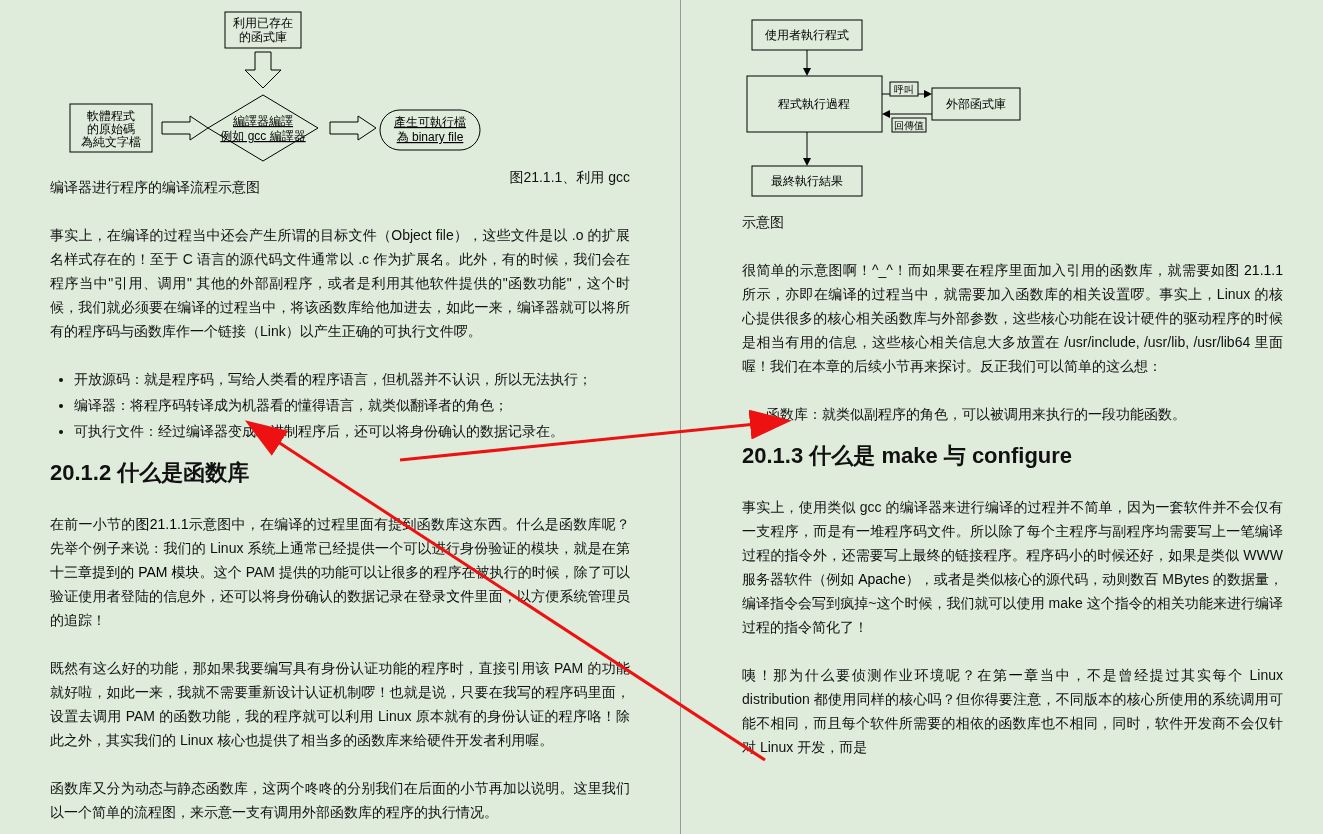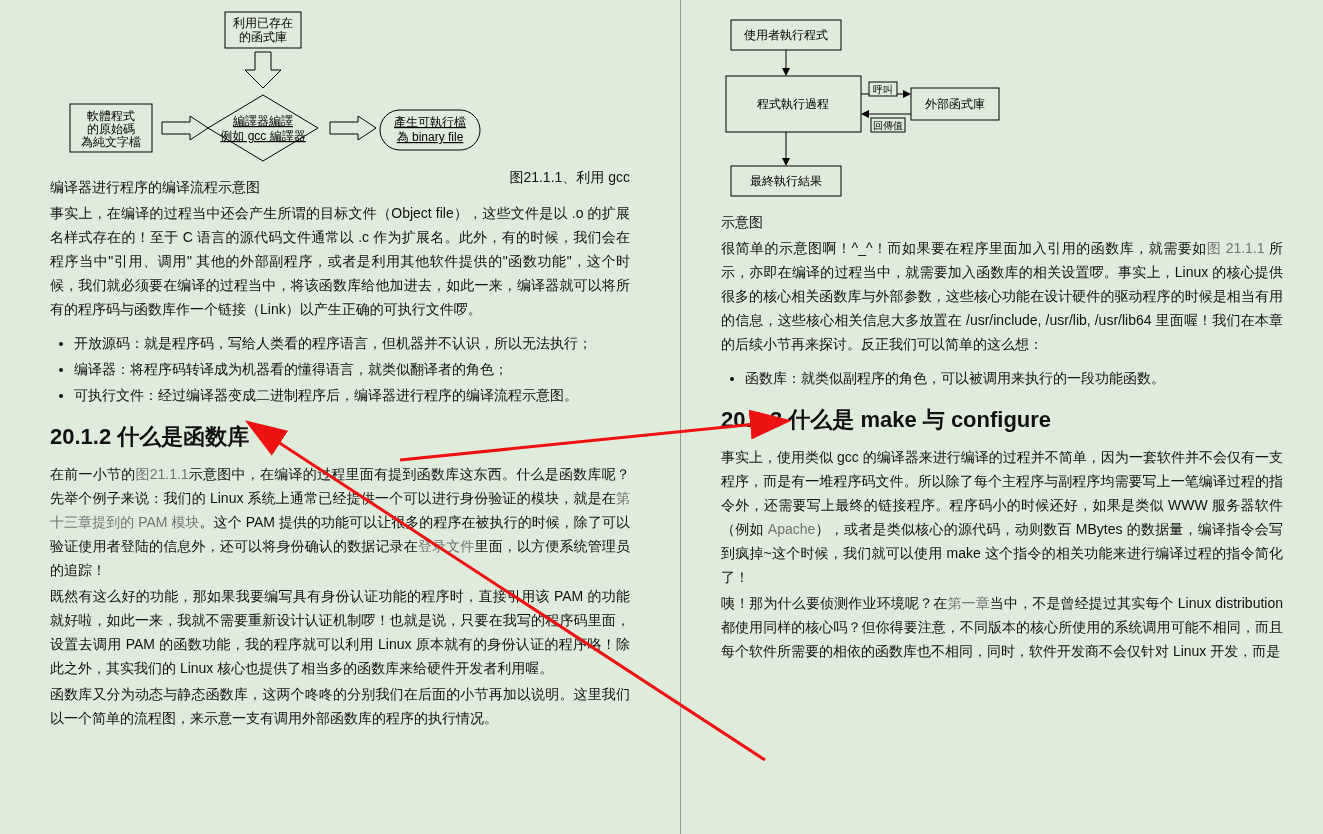--- a/index.html
+++ b/index.html
@@ -17,26 +17,26 @@
     flex-direction: row;
     width: 100%;
     height: 100%;
   }
   .col {
     position: relative;
     padding: 10px 50px 0 50px;
     box-sizing: border-box;
   }
   .col-left { width: 680px; }
-  .col-right { width: 643px; border-left: 1px solid #999; padding-left: 40px; padding-right: 40px; }
-  p { font-size: 14px; line-height: 24px; margin: 2px 0; text-align: justify; }
+  .col-right { width: 643px; border-left: 1px solid #999; padding-left: 61px; padding-right: 40px; }
+  p { font-size: 14px; line-height: 24px; margin: 24px 0; text-align: justify; }
   h2 { font-size: 22px; font-weight: 600; margin: 15px 0 10px 0; }
   ul { margin: 10px 0 6px 4px; padding-left: 20px; }
   li { font-size: 14px; line-height: 24px; margin: 2px 0; text-align: justify; }
-  a.link { color: #737373; text-decoration: none; }
+  a.link { color: #000000; text-decoration: none; }
   .diagram-svg { display:block; }
   .caption-inline { font-size: 14px; line-height: 24px; margin: 0; }
   .caption-row { display:flex; align-items:center; }
   .arrow-overlay {
     position: absolute;
     pointer-events: none;
     z-index: 50;
   }
 </style>
 </head>
@@ -74,21 +74,21 @@
 
     <div class="caption-row">
       <p class="caption-inline" style="flex:1;">编译器进行程序的编译流程示意图</p>
       <span class="caption-inline" style="margin-left:auto; padding-left:20px; position:relative; top:-10px;">图21.1.1、利用 gcc</span>
     </div>
 
     <p>事实上，在编译的过程当中还会产生所谓的目标文件（Object file），这些文件是以 .o 的扩展名样式存在的！至于 C 语言的源代码文件通常以 .c 作为扩展名。此外，有的时候，我们会在程序当中"引用、调用" 其他的外部副程序，或者是利用其他软件提供的"函数功能"，这个时候，我们就必须要在编译的过程当中，将该函数库给他加进去，如此一来，编译器就可以将所有的程序码与函数库作一个链接（Link）以产生正确的可执行文件啰。</p>
     <ul>
       <li>开放源码：就是程序码，写给人类看的程序语言，但机器并不认识，所以无法执行；</li>
       <li>编译器：将程序码转译成为机器看的懂得语言，就类似翻译者的角色；</li>
-      <li>可执行文件：经过编译器变成二进制程序后，编译器进行程序的编译流程示意图。</li>
+      <li>可执行文件：经过编译器变成二进制程序后，还可以将身份确认的数据记录在。</li>
     </ul>
     <h2>20.1.2 什么是函数库</h2>
 
     <p>
       <span>在前一小节的</span><a class="link" href="#">图21.1.1</a><span>示意图中，在编译的过程里面有提到函数库这东西。什么是函数库呢？先举个例子来说：我们的 Linux 系统上通常已经提供一个可以进行身份验证的模块，就是在</span><a class="link" href="#">第十三章提到的 PAM 模块</a><span>。这个 PAM 提供的功能可以让很多的程序在被执行的时候，除了可以验证使用者登陆的信息外，还可以将身份确认的数据记录在</span><a class="link" href="#">登录文件</a><span>里面，以方便系统管理员的追踪！</span>
     </p>
 
     <p>既然有这么好的功能，那如果我要编写具有身份认证功能的程序时，直接引用该 PAM 的功能就好啦，如此一来，我就不需要重新设计认证机制啰！也就是说，只要在我写的程序码里面，设置去调用 PAM 的函数功能，我的程序就可以利用 Linux 原本就有的身份认证的程序咯！除此之外，其实我们的 Linux 核心也提供了相当多的函数库来给硬件开发者利用喔。</p>
     <p>函数库又分为动态与静态函数库，这两个咚咚的分别我们在后面的小节再加以说明。这里我们以一个简单的流程图，来示意一支有调用外部函数库的程序的执行情况。</p>
   </div>

